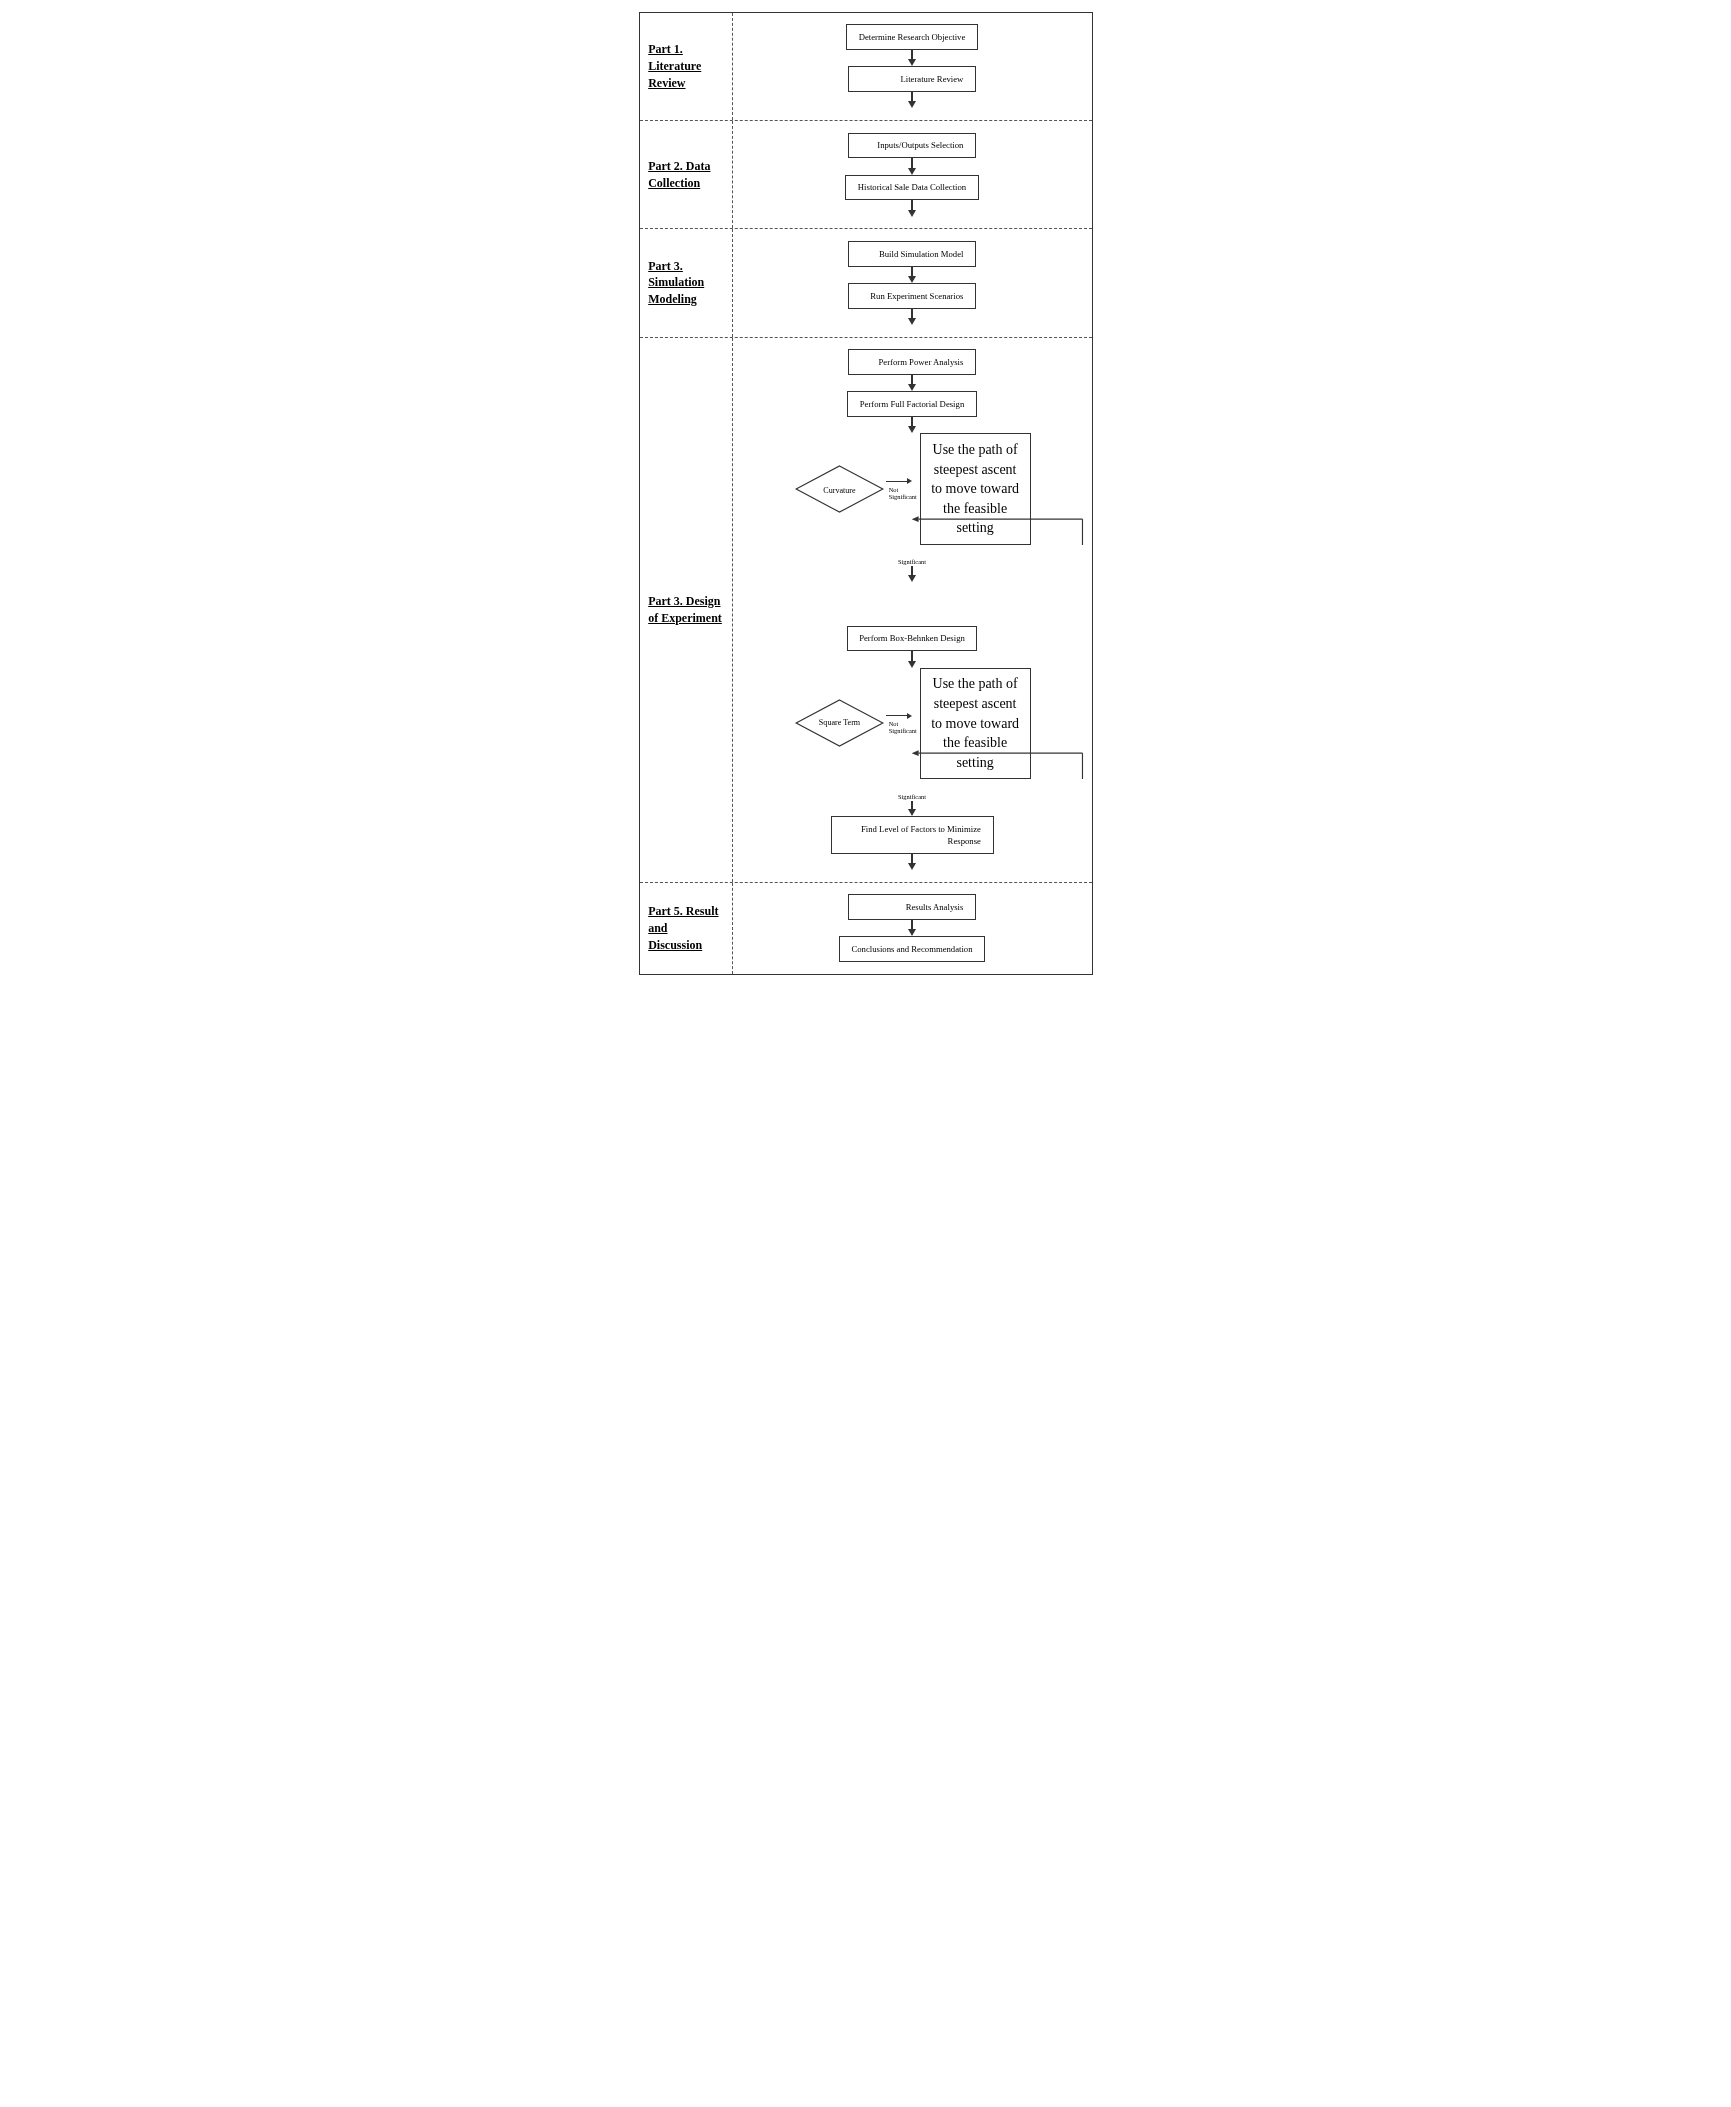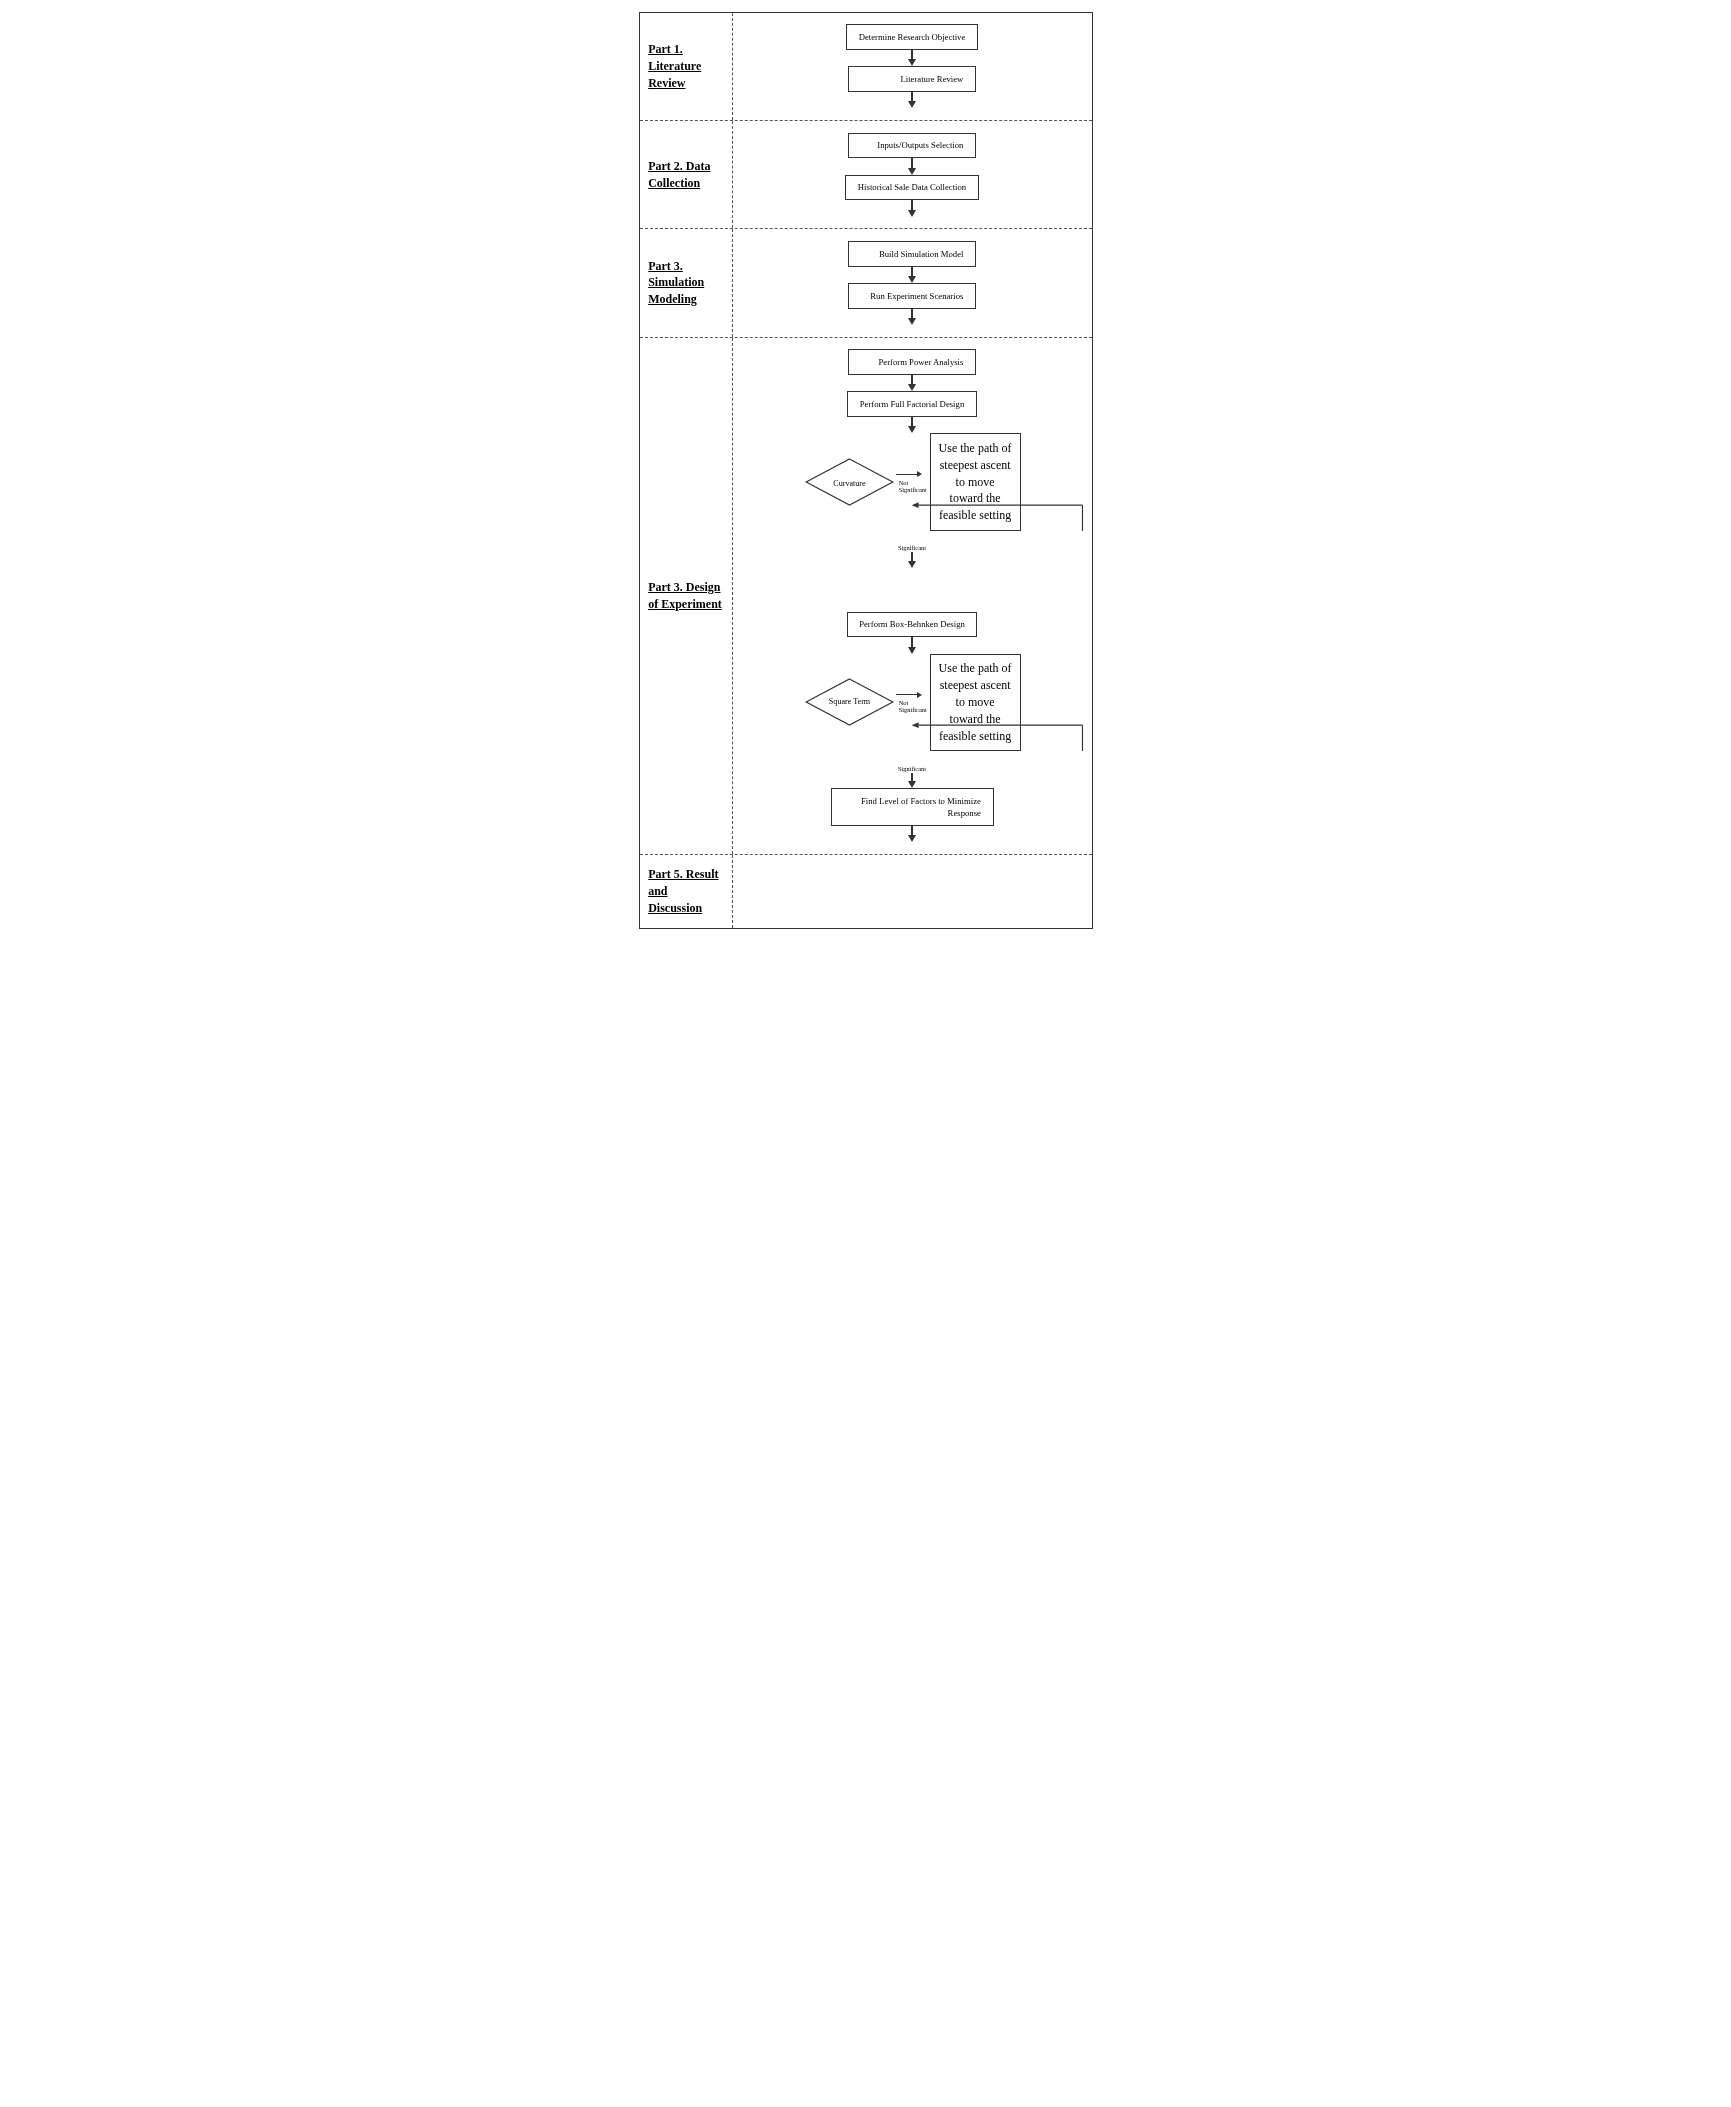--- a/index.html
+++ b/index.html
@@ -89,23 +89,23 @@
       flex-direction: column;
       align-items: center;
     }
 
     
     .side-box {
       border: 1.2px solid #333;
       background: #fff;
       padding: 5.8px 7px;
       text-align: center;
-      font-size: 12px;
+      font-size: 14px;
       line-height: 1.4;
-      width: 91px;
+      width: 111px;
     }
 
     .arrow-right {
       width: 0;
       height: 0;
       border-top: 3.5px solid transparent;
       border-bottom: 3.5px solid transparent;
       border-left: 5.8px solid #333;
     }
   </style>
@@ -265,16 +265,24 @@
 
       <div class="arrow-connector">
         <div class="arrow-line-down" style="height:9.3px;"></div>
         <div class="arrow-down"></div>
       </div>
     </div>
   </div>
 
   <div class="section-row">
     <div class="section-label">Part 5. Result and Discussion</div>
+    <div class="section-content">
+      <div class="flow-box">Results Analysis</div>
+      <div class="arrow-connector">
+        <div class="arrow-line-down" style="height:9.3px;"></div>
+        <div class="arrow-down"></div>
+      </div>
+      <div class="flow-box">Conclusions and Recommendation</div>
+    </div>
   </div>
 
 </div>
 
 
 </body></html>

